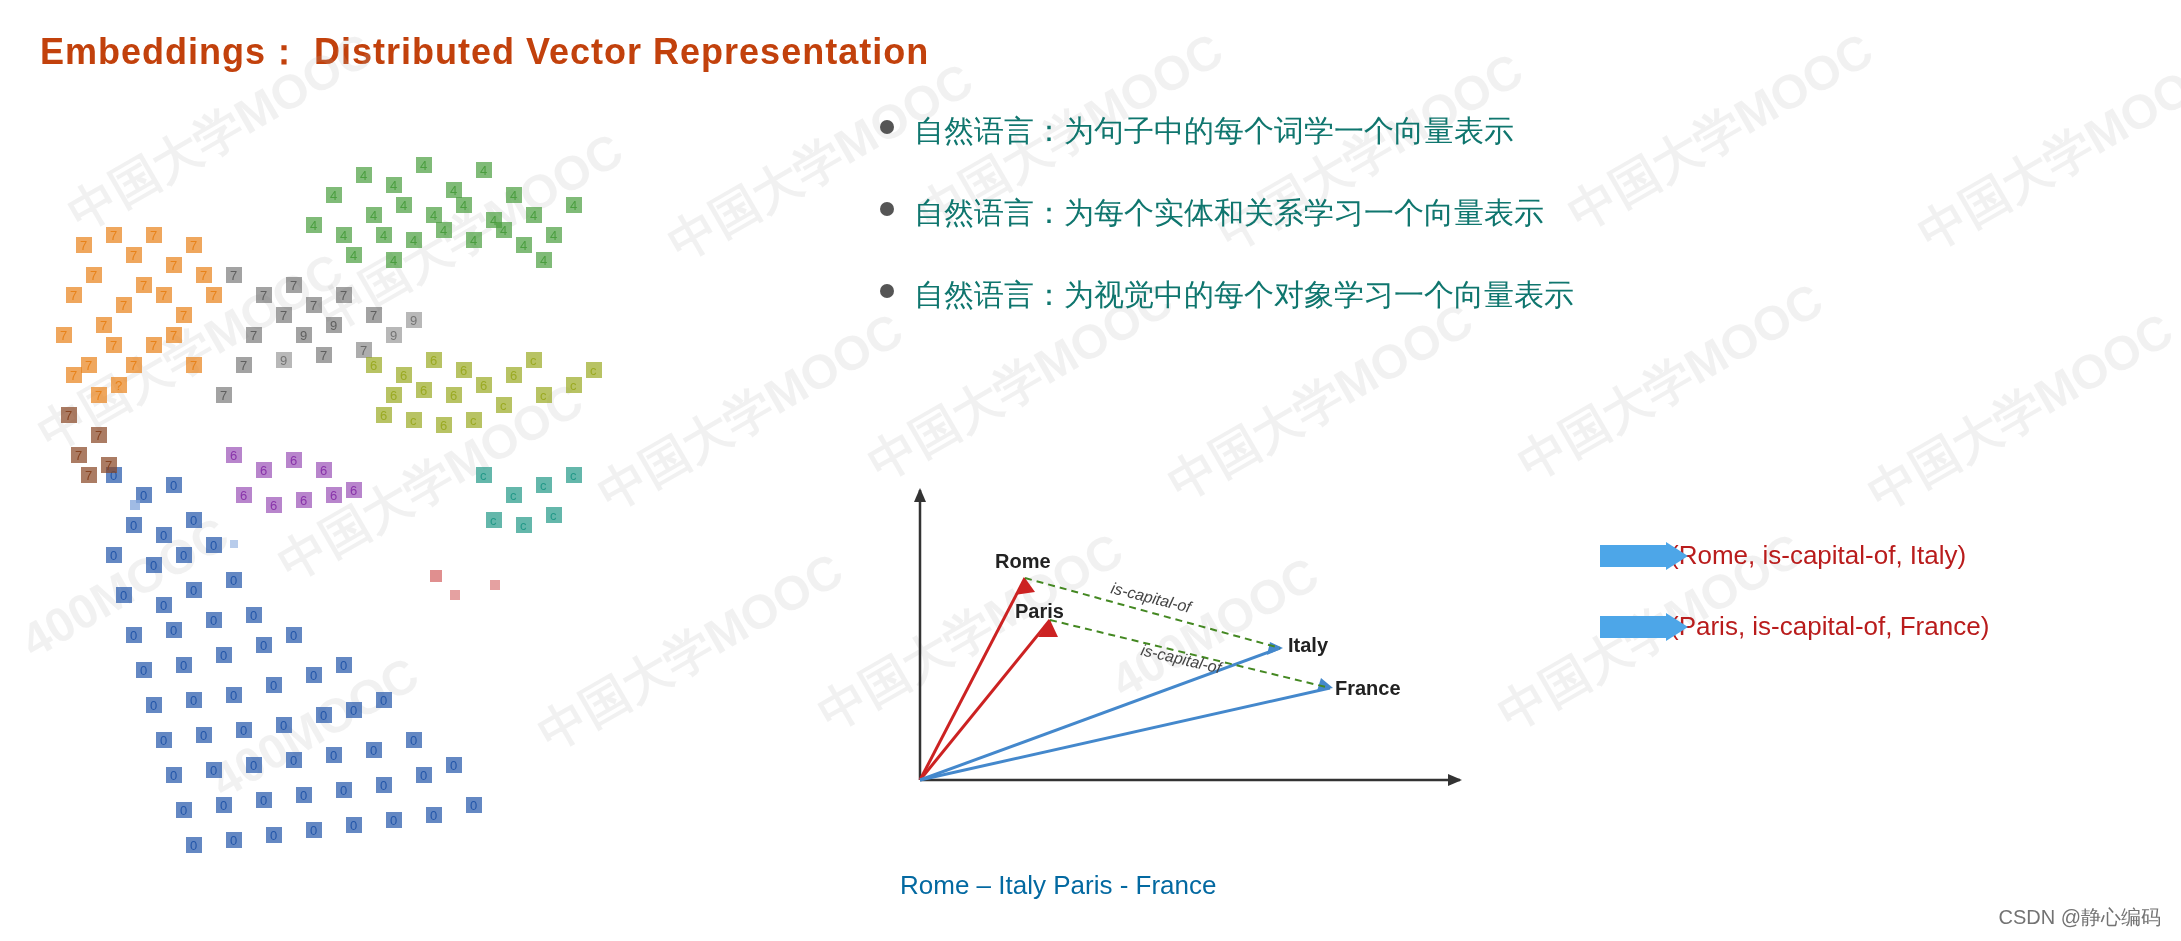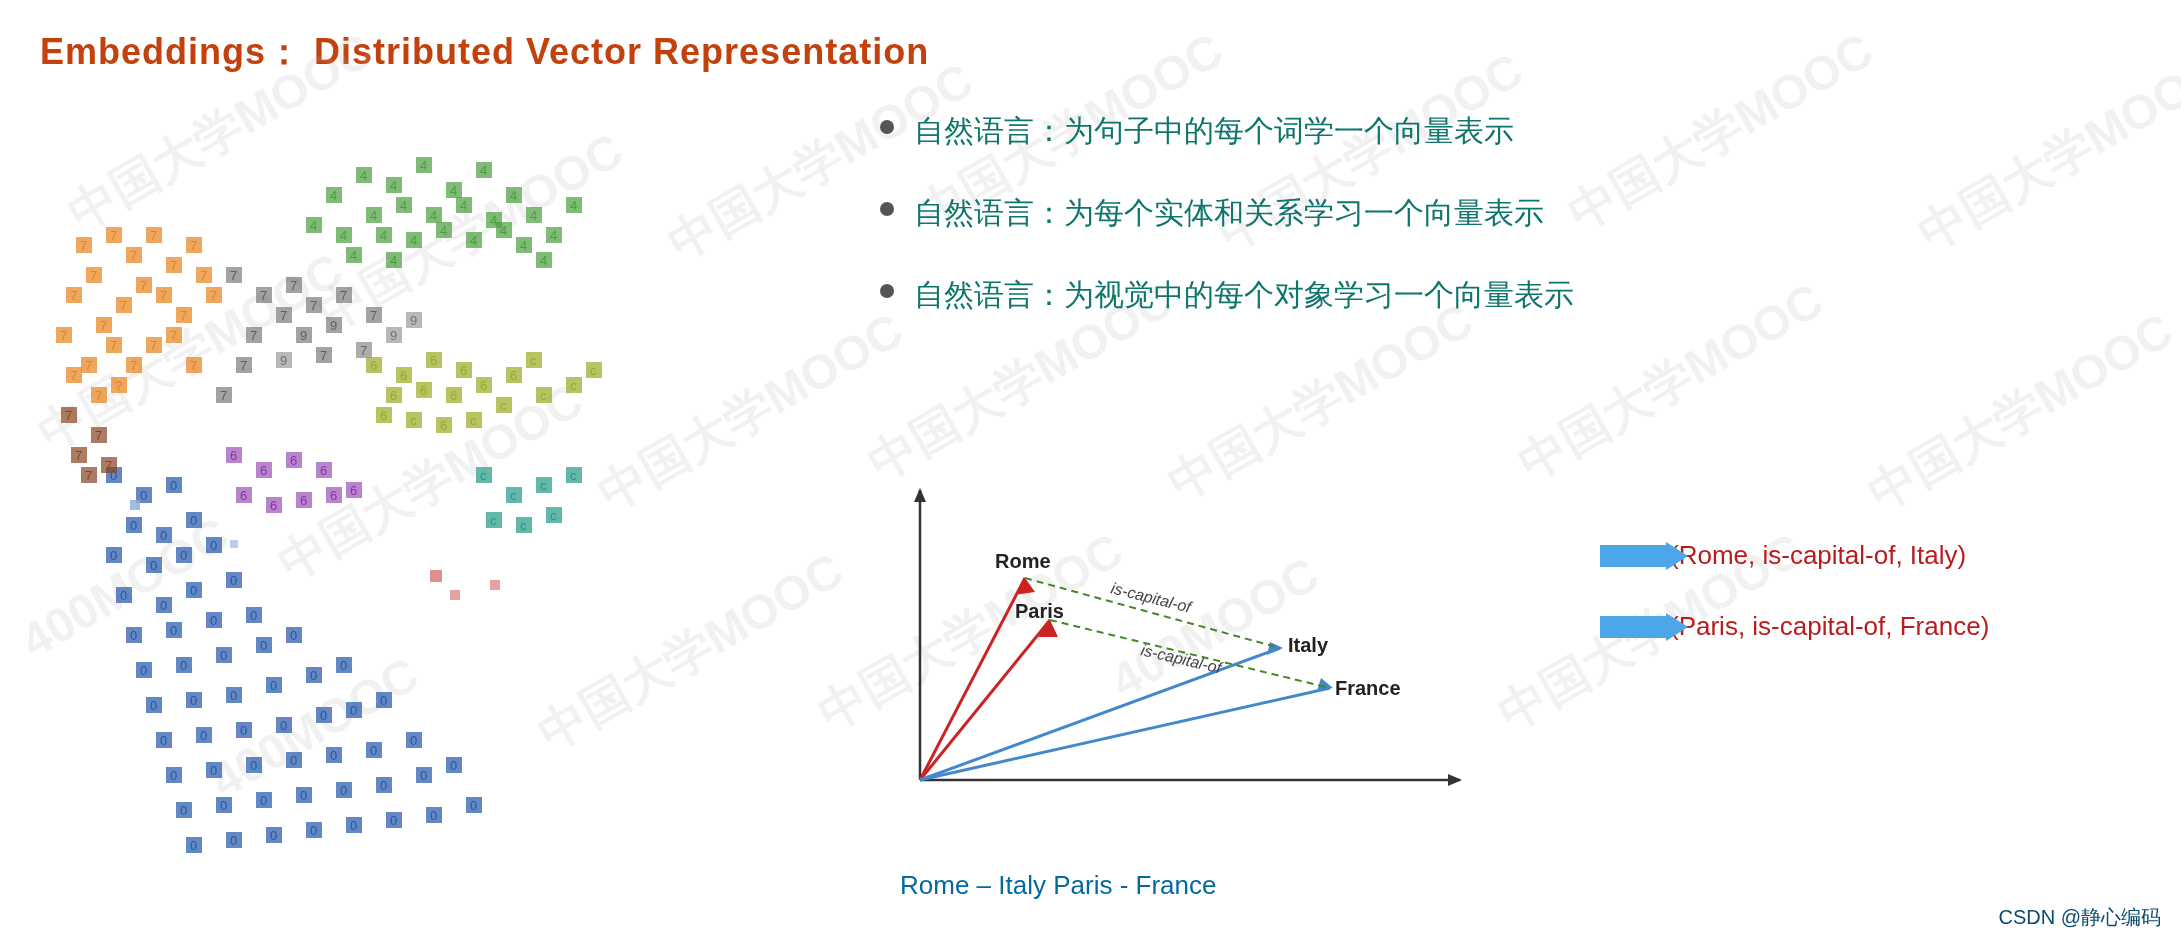--- a/index.html
+++ b/index.html
@@ -119,21 +119,21 @@
       font-size: 26px;
       color: #0369a1;
       font-weight: 500;
     }
 
     .csdn-watermark {
       position: absolute;
       bottom: 10px;
       right: 20px;
       font-size: 20px;
-      color: #0c4a6e;
+      color: #737373;
     }
 
     
     .scatter-canvas {
       width: 100%;
       height: 100%;
     }
   </style>
 </head>
 <body>

